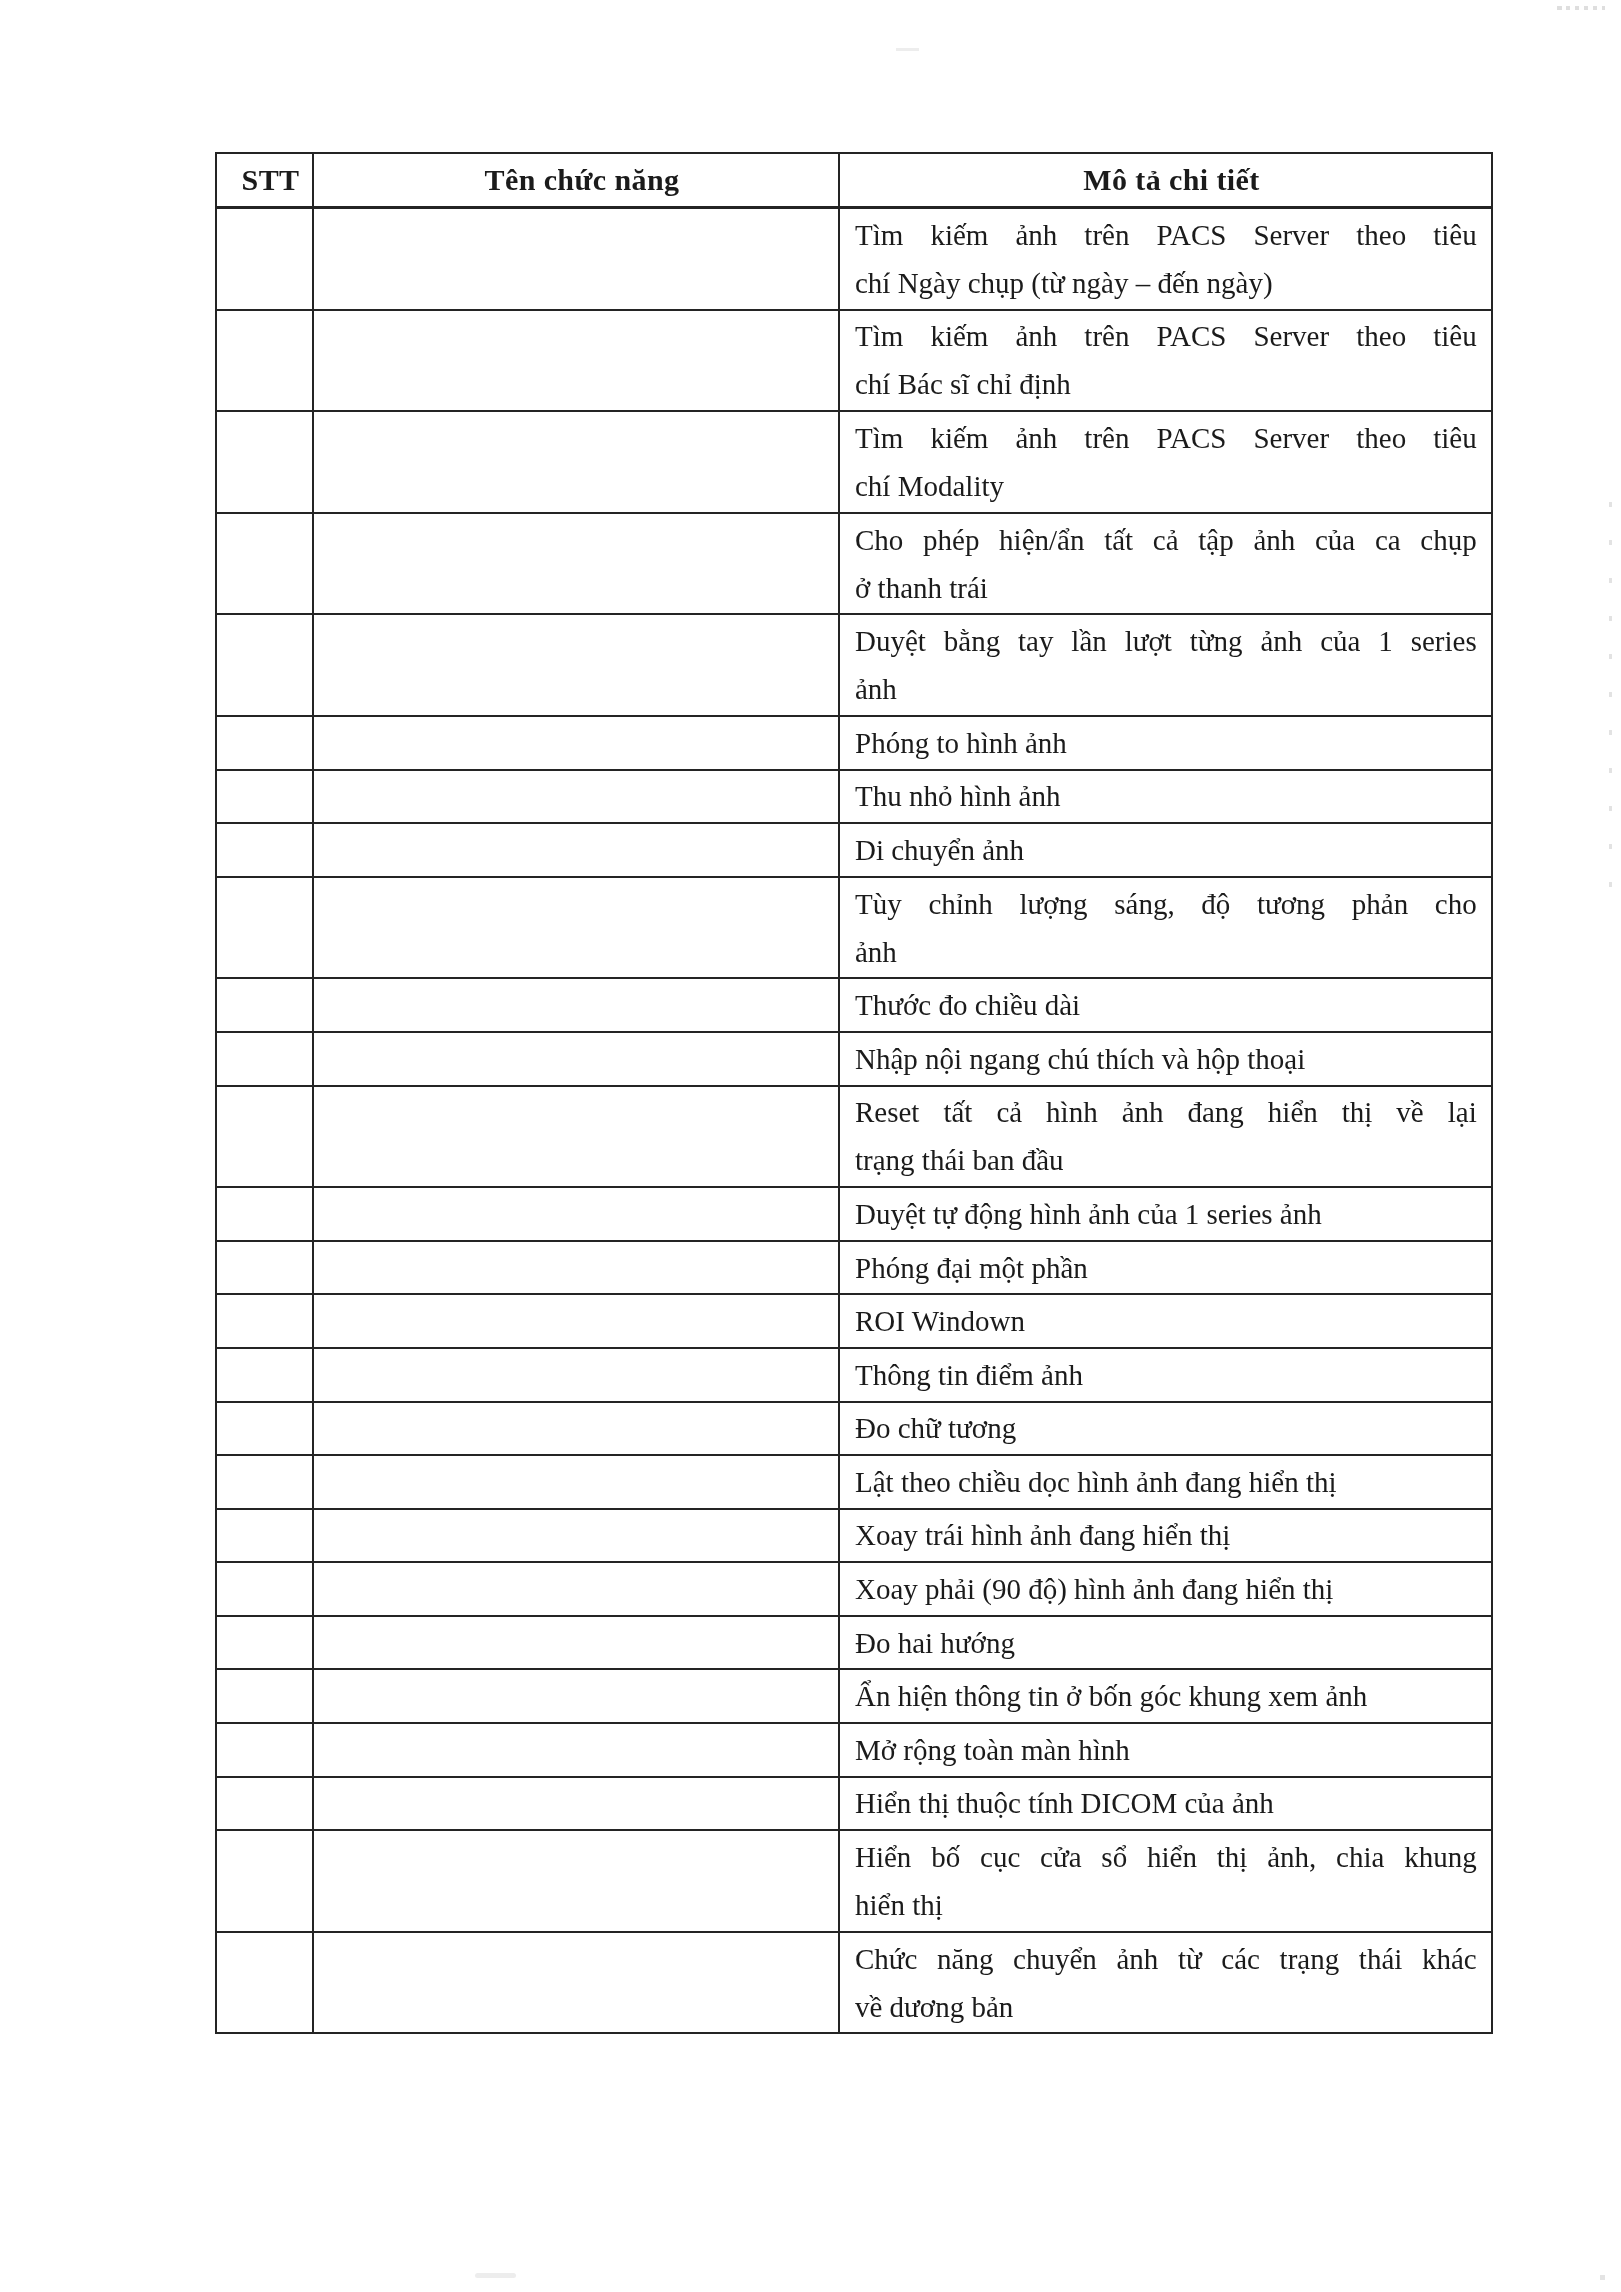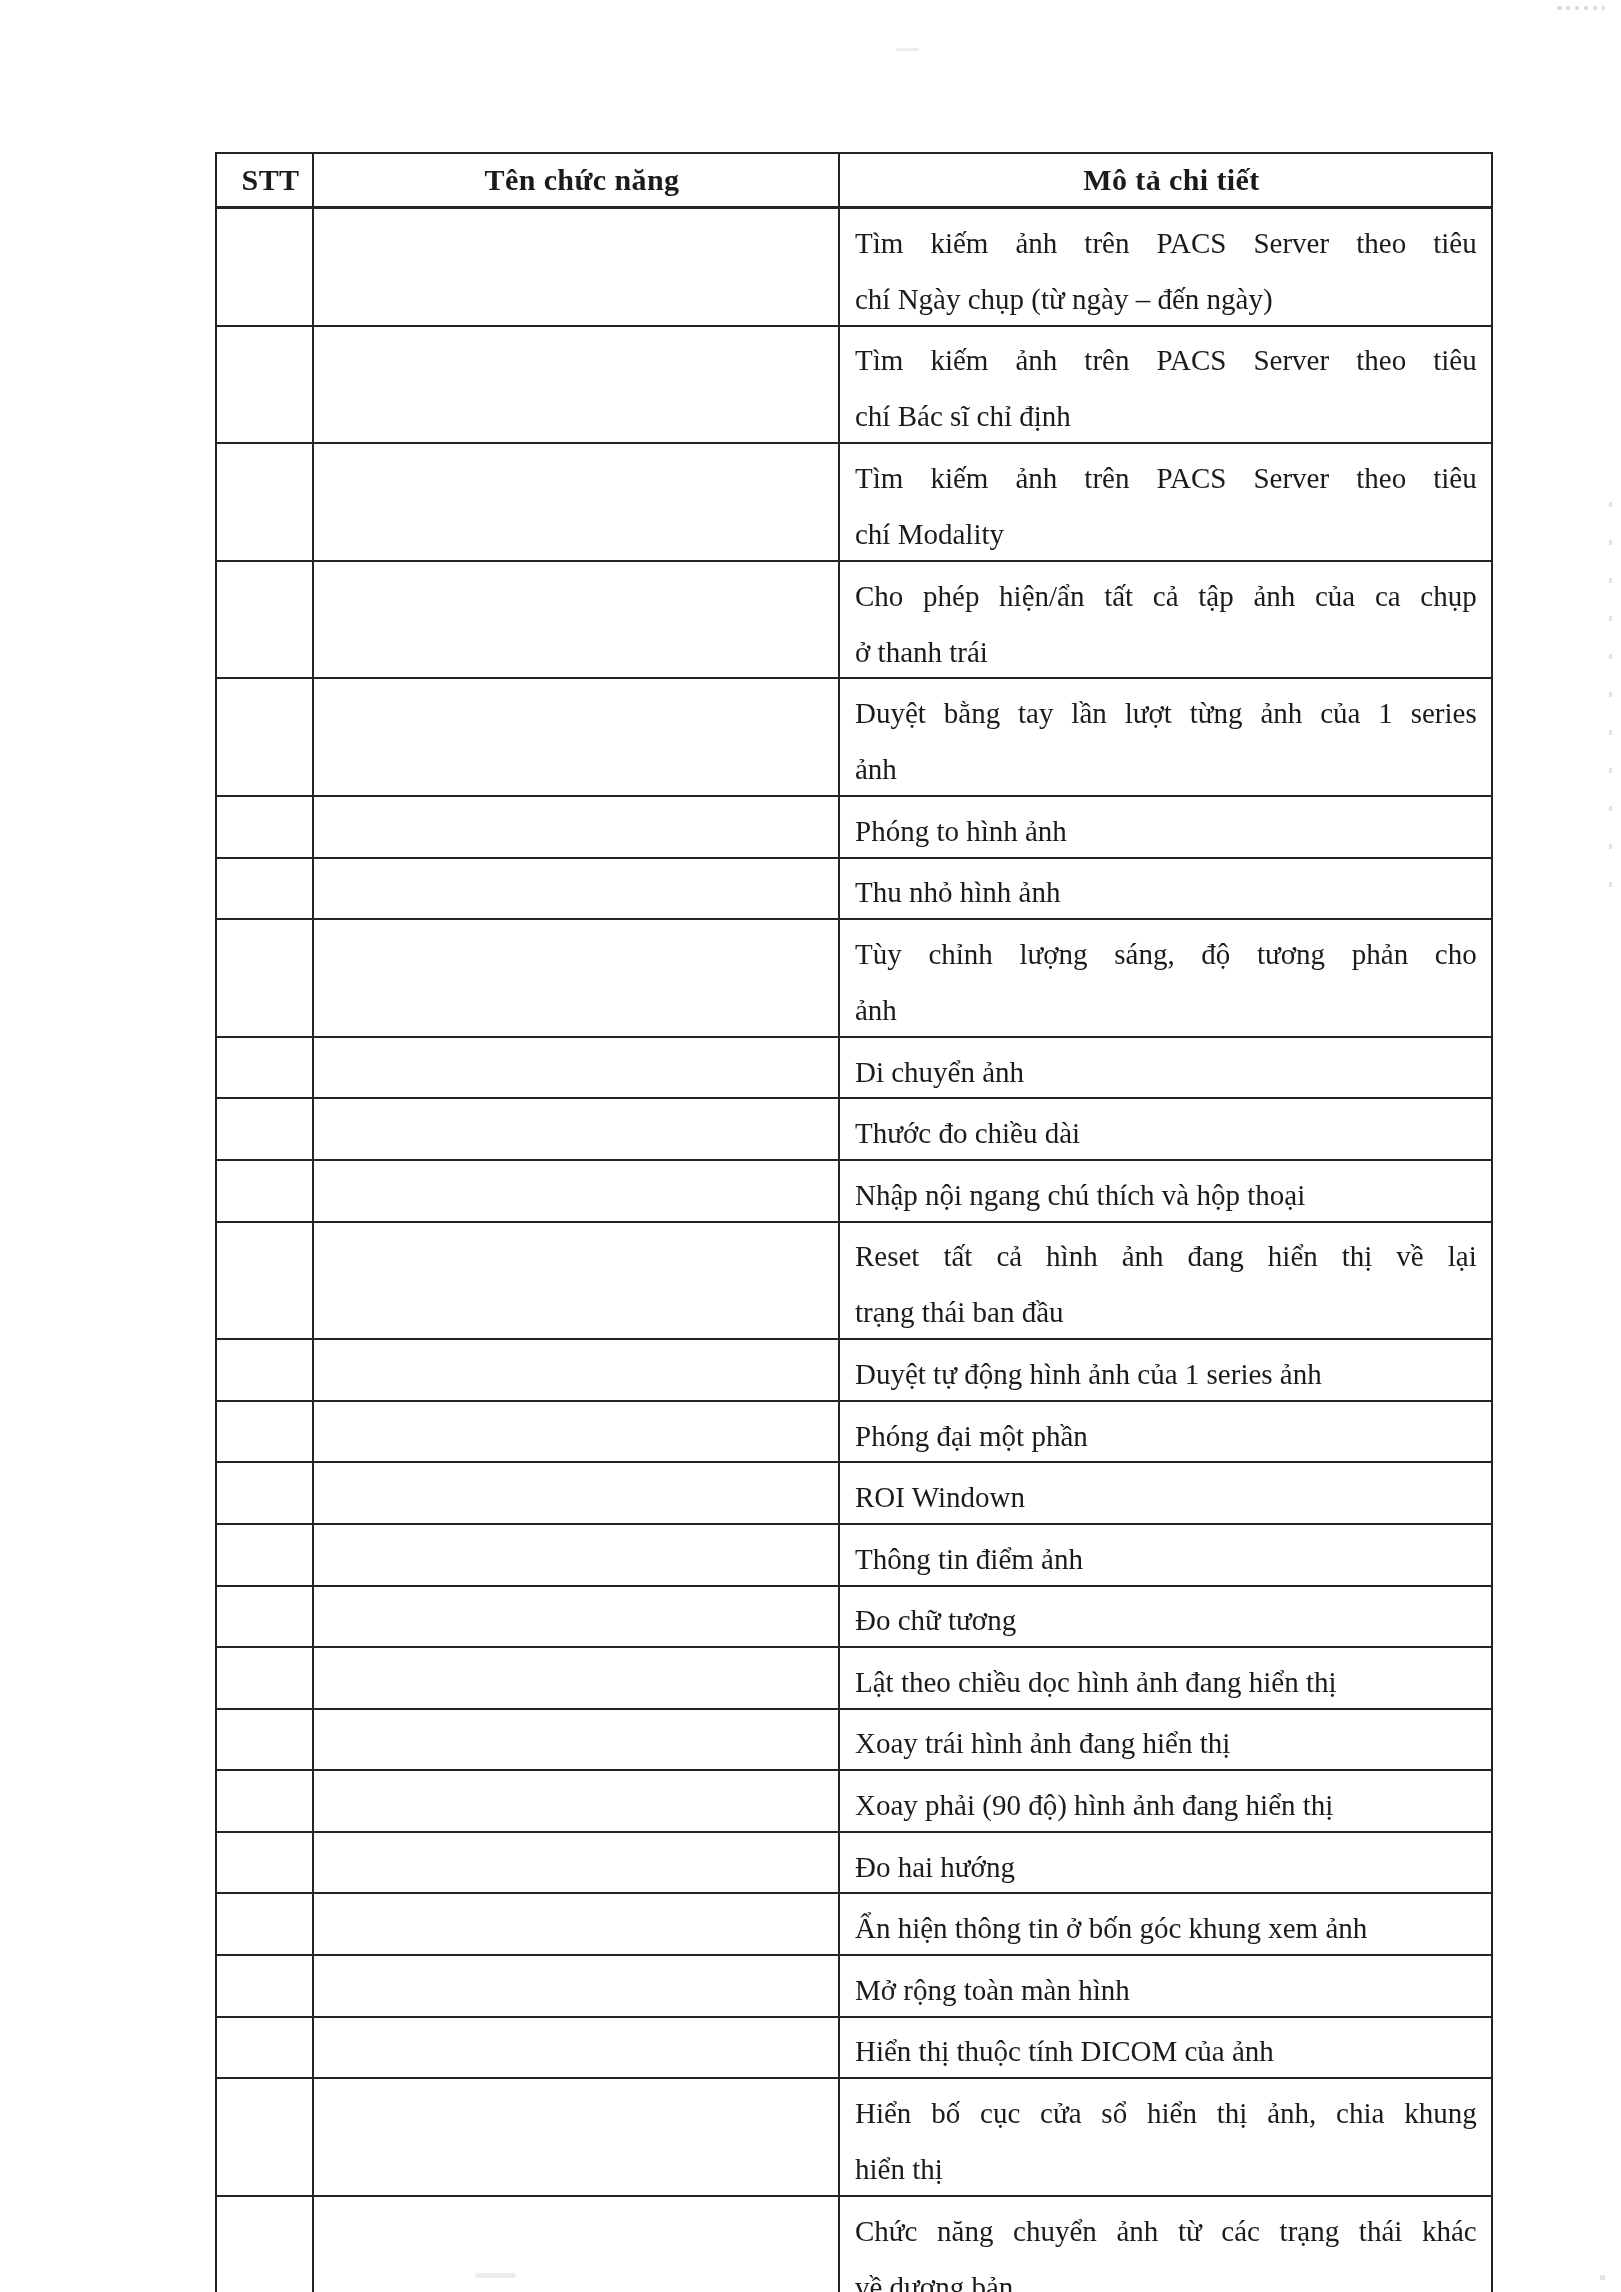--- a/index.html
+++ b/index.html
@@ -49,21 +49,20 @@
     height: 48px;
     vertical-align: middle;
     font-size: 29px;
     line-height: 48px;
   }
   td.desc {
     padding: 1.8px 14.3px 1.8px 15px;
   }
   td.desc .line {
     text-align: left;
-    margin-top: 8px;
   }
   td.desc .line.fill {
     text-align: justify;
     text-align-last: justify;
   }
   
   .artifact {
     position: absolute;
     pointer-events: none;
   }
@@ -160,29 +159,29 @@
           <td></td>
           <td></td>
           <td class="desc">
             <div class="line">Thu nhỏ hình ảnh</div>
           </td>
         </tr>
         <tr>
           <td></td>
           <td></td>
           <td class="desc">
+            <div class="line">Di chuyển ảnh</div>
+          </td>
+        </tr>
+        <tr>
+          <td></td>
+          <td></td>
+          <td class="desc">
             <div class="line fill">Tùy chỉnh lượng sáng, độ tương phản cho</div>
             <div class="line">ảnh</div>
-          </td>
-        </tr>
-        <tr>
-          <td></td>
-          <td></td>
-          <td class="desc">
-            <div class="line">Di chuyển ảnh</div>
           </td>
         </tr>
         <tr>
           <td></td>
           <td></td>
           <td class="desc">
             <div class="line">Thước đo chiều dài</div>
           </td>
         </tr>
         <tr>

